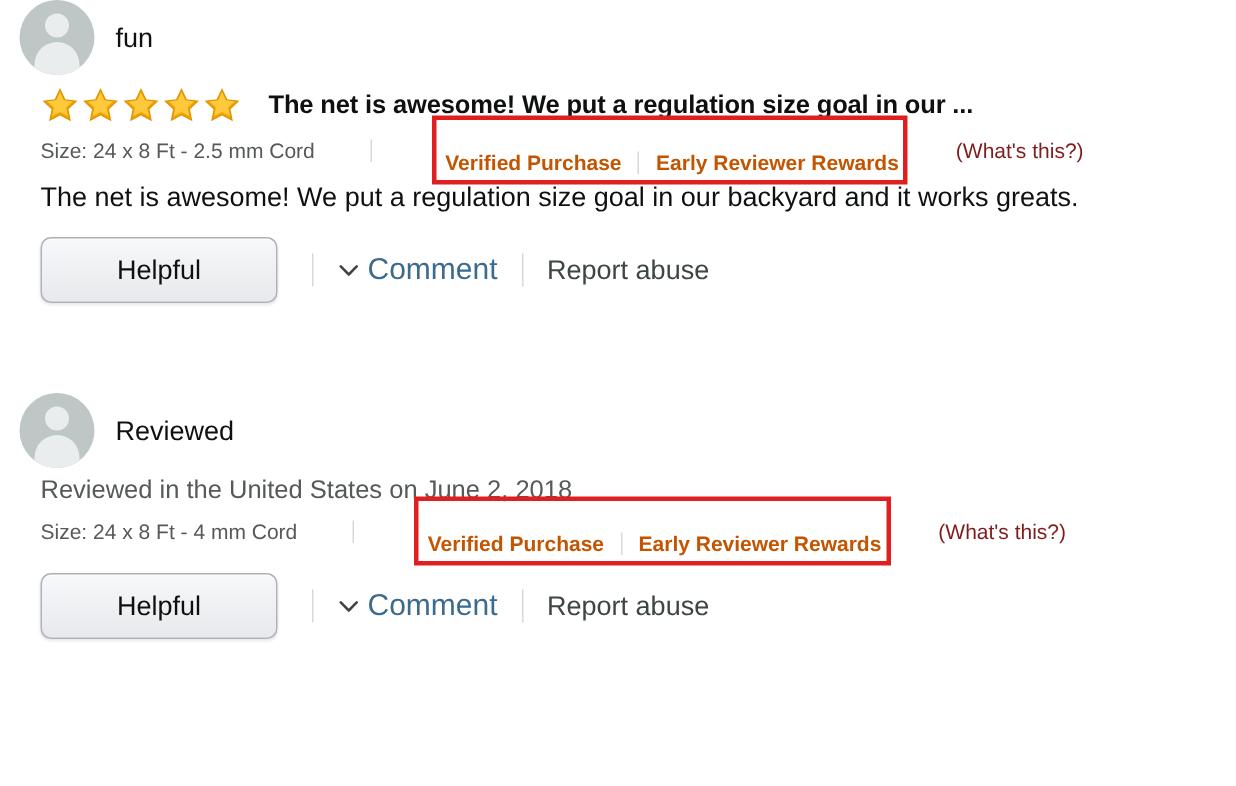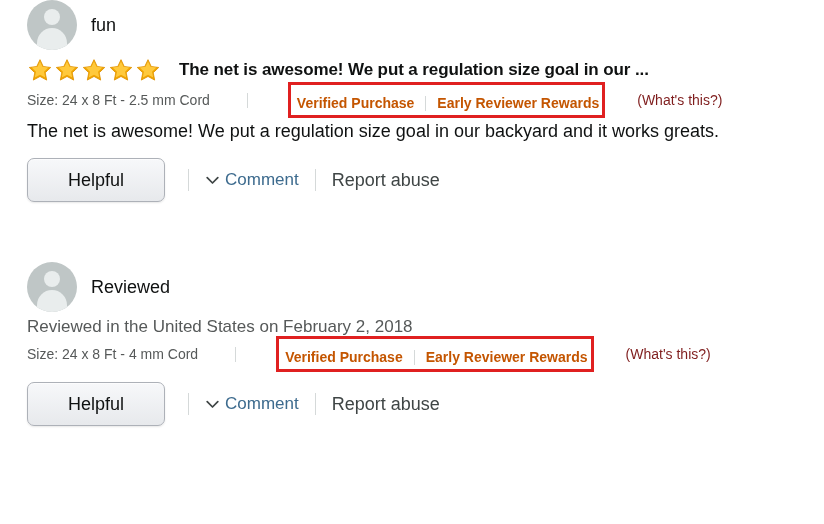--- a/index.html
+++ b/index.html
@@ -21,21 +21,21 @@
     width: 824px;
   }
   #review-0 { top: 0px; }
   #review-1 { top: 262px; }
 
   
   .profile-row {
     display: flex;
     align-items: center;
     height: 50px;
-    padding-left: 27px;
+    padding-left: 13px;
   }
   .avatar {
     width: 50px;
     height: 50px;
     border-radius: 50%;
     background: #BFC6C6;
     position: relative;
     flex: 0 0 auto;
     overflow: hidden;
   }
@@ -118,21 +118,21 @@
     width: 1px;
     height: 15px;
     background: #D5D9D9;
     margin: 0 9px;
     flex: 0 0 auto;
   }
   .badge-box {
     display: flex;
     align-items: center;
     border: 3px solid #E02020;
-    padding: 8px 3px 2px 6px;
+    padding: 18px 3px 2px 6px;
     margin-left: 3px;
     height: 20px;
     box-sizing: content-box;
   }
   .badge {
     font-size: 14px;
     font-weight: bold;
     color: #C45500;
   }
   .badge-sep {
@@ -159,21 +159,21 @@
   }
 
   
   .actions-row {
     display: flex;
     align-items: center;
     padding-left: 27px;
     margin-top: 16px;
   }
   .helpful-btn {
-    width: 138px;
+    width: 158px;
     height: 44px;
     border: 1px solid #ADB1B8;
     border-radius: 7px;
     background: linear-gradient(to bottom, #F7F8FA 0%, #E7E9EC 100%);
     box-shadow: 0 1px 0 rgba(255,255,255,0.6) inset, 0 1px 2px rgba(15,17,17,0.10);
     font-family: "Liberation Sans", "DejaVu Sans", sans-serif;
     font-size: 18px;
     color: #0F1111;
     cursor: pointer;
     padding: 1px;
@@ -182,21 +182,21 @@
     display: inline-block;
     width: 1px;
     height: 22px;
     background: #D5D9D9;
     margin: 0 17px 0 23px;
     flex: 0 0 auto;
   }
   .comment-link {
     display: flex;
     align-items: center;
-    font-size: 17px;
+    font-size: 20px;
     color: #3D6B8E;
     cursor: pointer;
   }
   .chevron {
     margin-right: 6px;
     display: block;
   }
   .actions-divider2 {
     display: inline-block;
     width: 1px;
@@ -282,21 +282,21 @@
 
   <div class="profile-row">
     <div class="avatar">
       <div class="head"></div>
       <div class="body"></div>
     </div>
     <span class="profile-name">Reviewed</span>
   </div>
 
 
-  <div class="reviewed-on">Reviewed in the United States on February 2, 2018</div>
+  <div class="reviewed-on">Reviewed in the United States on June 2, 2018</div>
 
   <div class="meta-row">
     <span class="size-text">Size: 24 x 8 Ft - 4 mm Cord</span>
     <span class="pipe"></span>
     <span class="badge-box">
       <span class="badge">Verified Purchase</span>
       <span class="badge-sep"></span>
       <span class="badge">Early Reviewer Rewards</span>
     </span>
     <span class="whats-this">(What's this?)</span>

